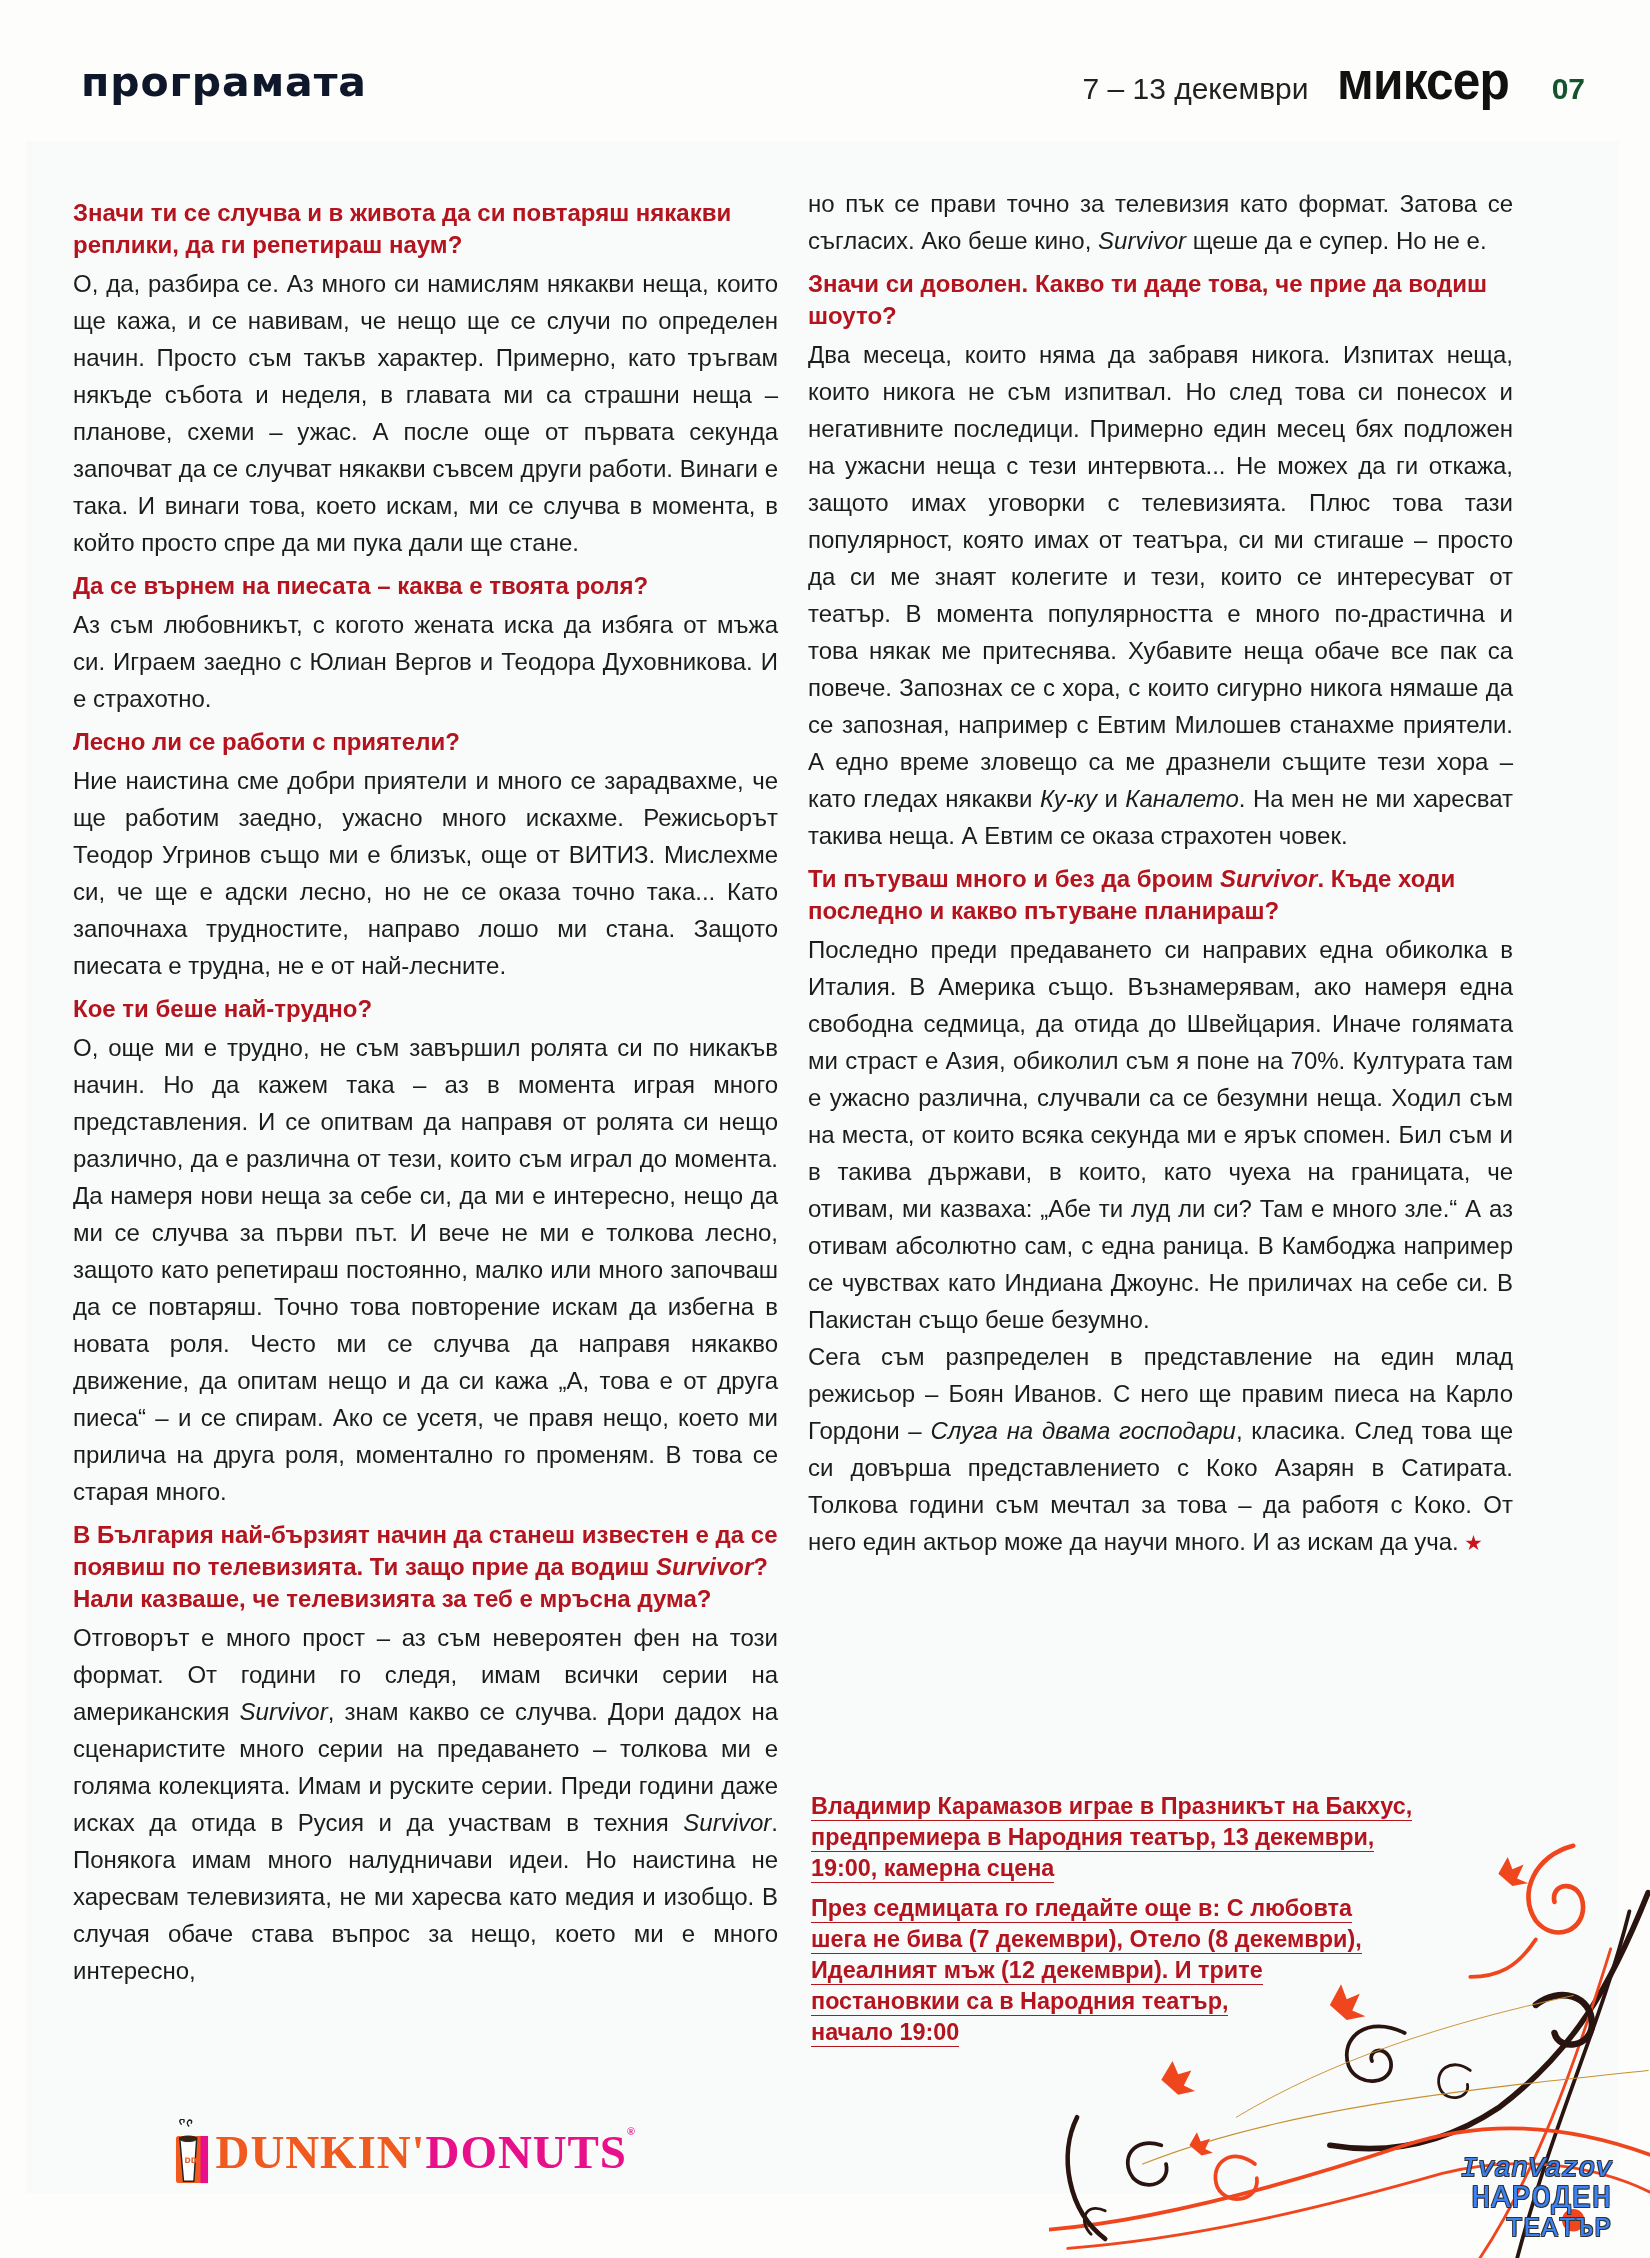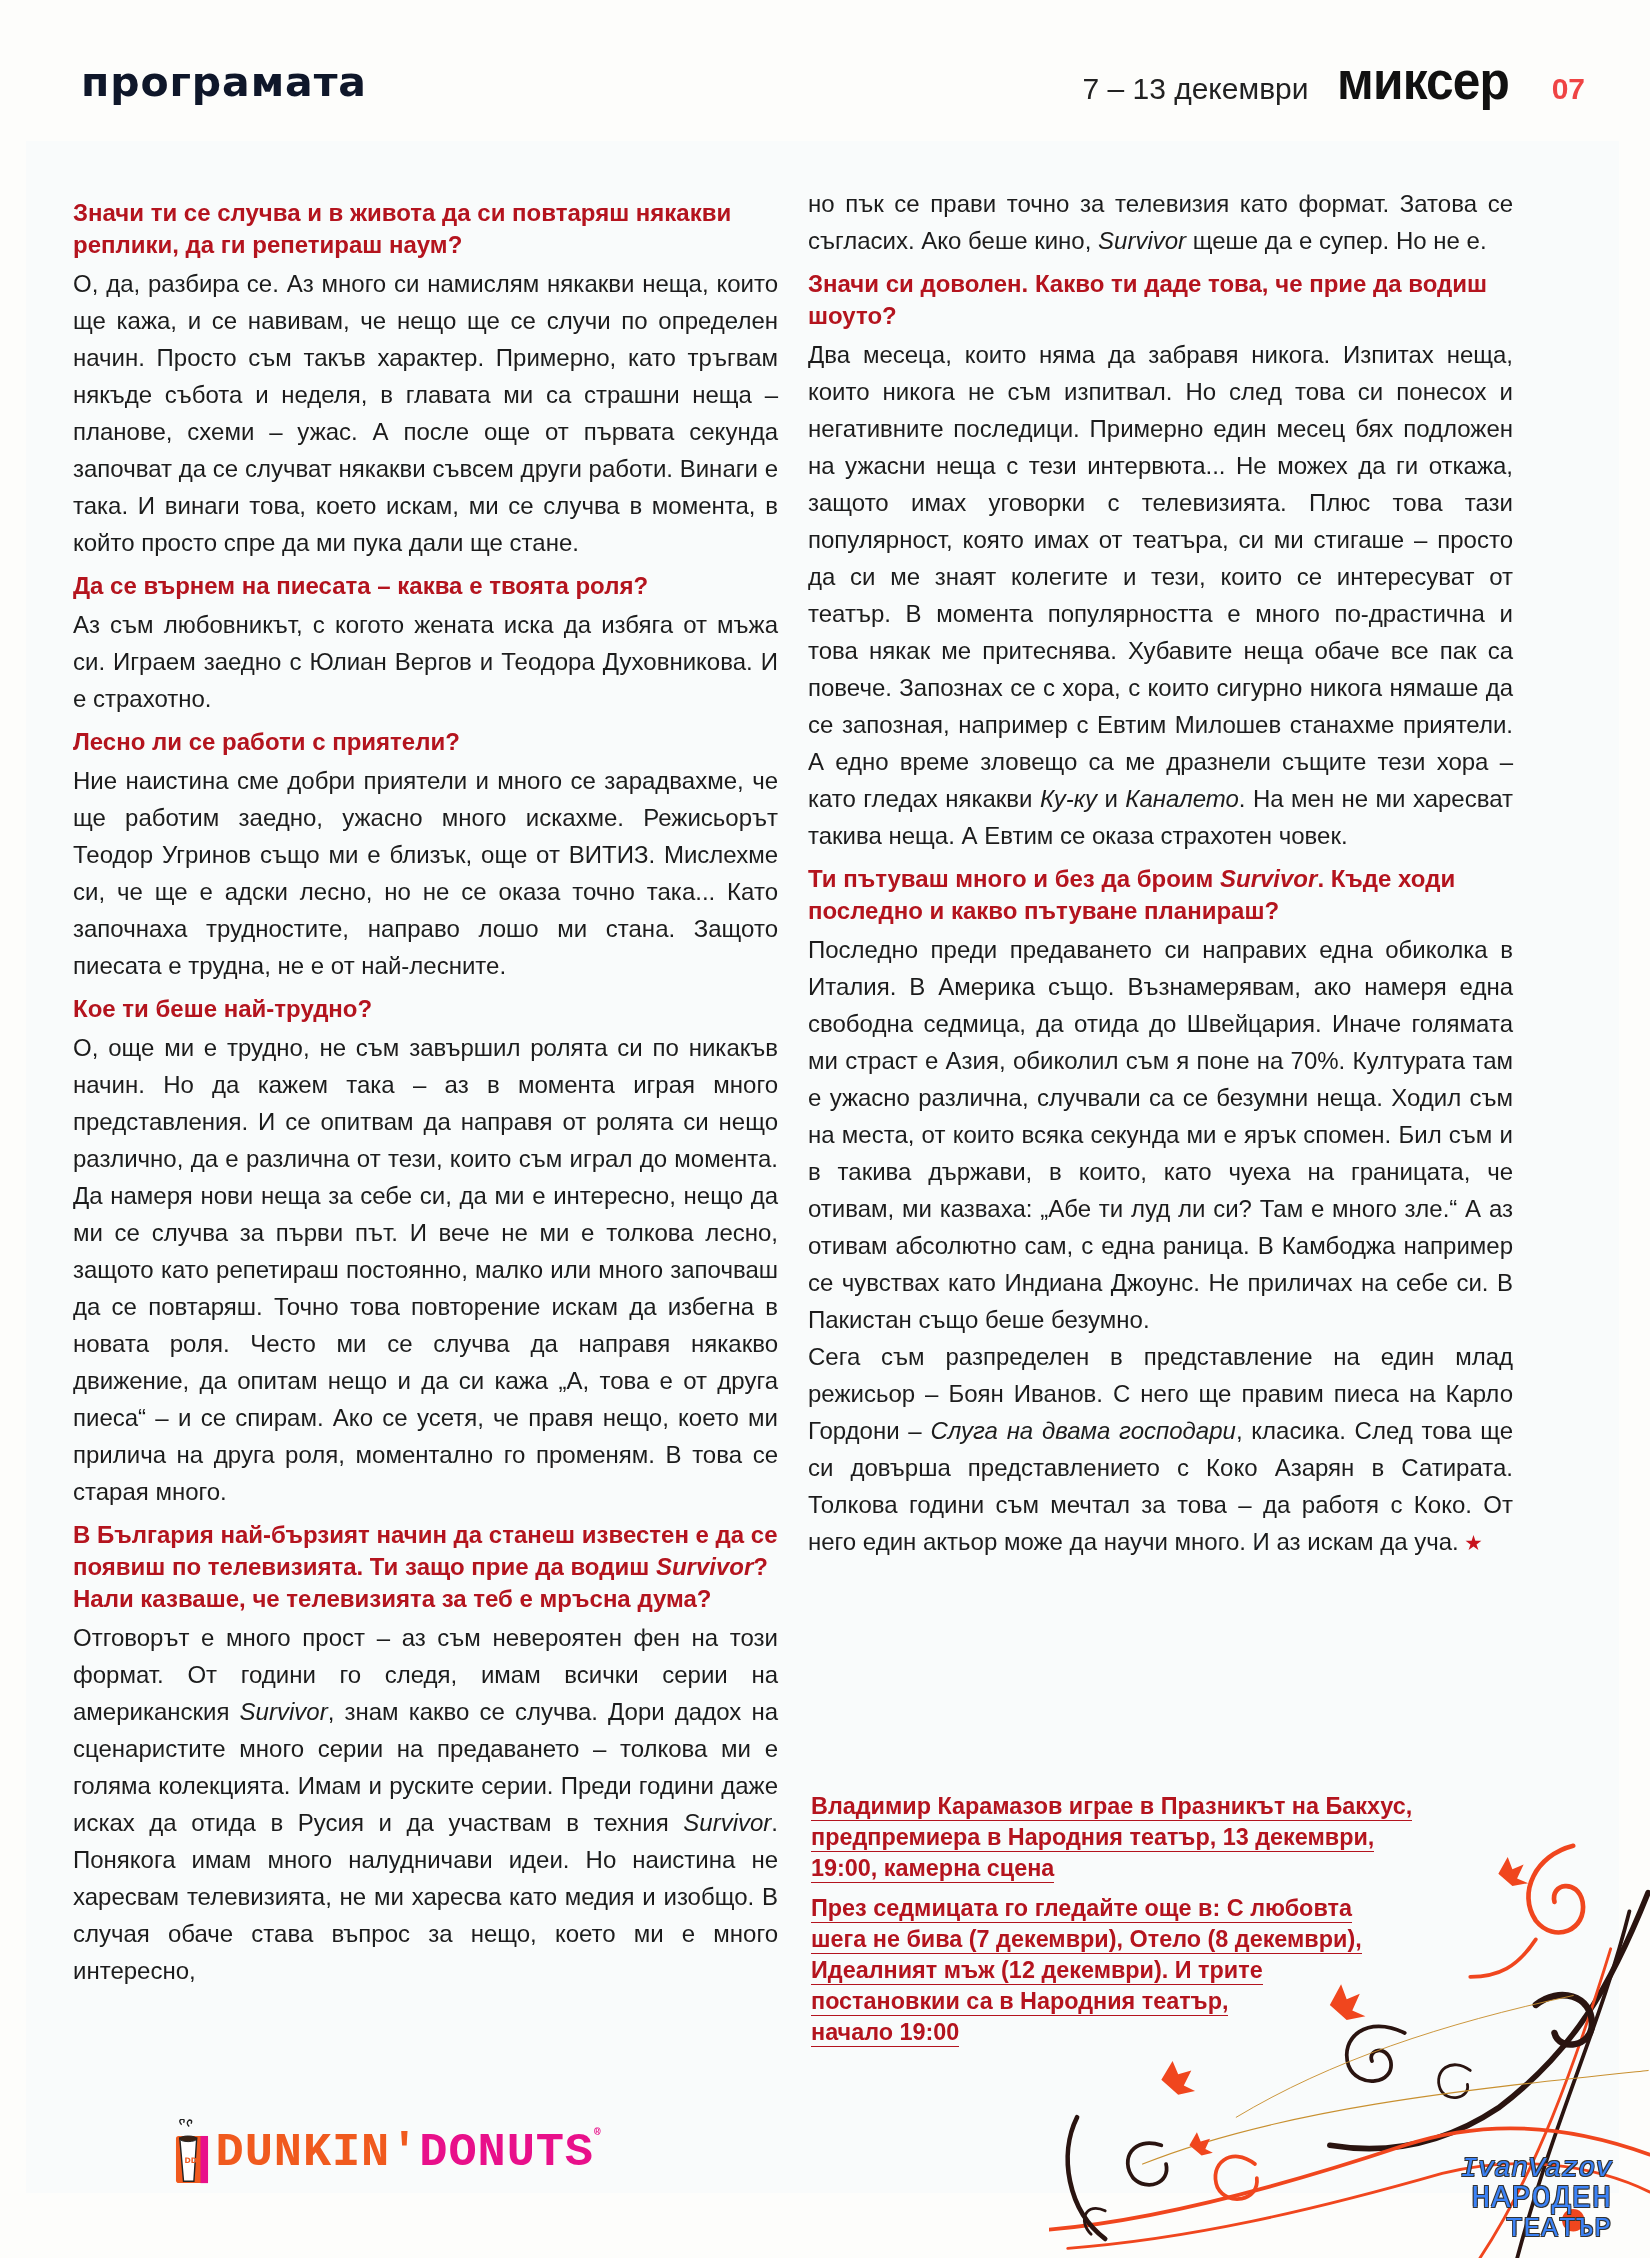--- a/index.html
+++ b/index.html
@@ -18,21 +18,21 @@
     position: absolute; left: 81px; top: 58px;
     font-family: "DejaVu Sans", sans-serif; font-weight: bold;
     font-size: 41px; letter-spacing: 0.9px; color: #0f172a;
   }
   .header-right {
     position: absolute; right: 66px; top: 49px;
     display: flex; align-items: baseline; gap: 28px;
   }
   .header-date { font-size: 30px; color: #222; font-family: "Liberation Sans", sans-serif; }
   .header-brand { font-size: 54px; font-weight: bold; color: #111; font-family: "Liberation Sans", sans-serif; letter-spacing: -0.9px; transform: scaleX(0.92); transform-origin: left; }
-  .header-page { font-size: 30px; font-weight: bold; color: #ef4444; font-family: "Liberation Sans", sans-serif; }
+  .header-page { font-size: 30px; font-weight: bold; color: #14532d; font-family: "Liberation Sans", sans-serif; }
 
   
   .col {
     position: absolute; top: 185px;
     font-family: "Liberation Sans", sans-serif;
     font-size: 24px; line-height: 37px;
     color: #1c1c1c;
   }
   .col-left { left: 73px; width: 705px; }
   .col-right { left: 808px; width: 705px; }
@@ -59,21 +59,21 @@
 
   
   .dunkin {
     position: absolute; left: 174px; top: 2119px;
     display: flex; align-items: center; gap: 5.6px;
   }
   .dunkin-cup {
     width: 36px; height: 66px; position: relative;
   }
   .dunkin-word {
-    font-family: Liberation Mono, monospace; font-weight: bold; font-size: 47px; letter-spacing: 0.9px;
+    font-family: Liberation Serif, serif; font-weight: bold; font-size: 47px; letter-spacing: 0.9px;
   }
   .dunkin-word .d1 { color: #f05a1e; }
   .dunkin-word .d2 { color: #e8108a; }
   .reg { font-size: 11.2px; color: #e8108a; vertical-align: top; }
 
   .ornament { position: absolute; left: 1049px; top: 1836px; width: 601px; height: 423px; }
   .nt-logo {
     position: absolute; left: 1443px; top: 2155px; width: 169px; text-align: right;
     font-family: Liberation Mono, monospace; color: #3b82f6;
     text-shadow: -0.9px -0.9px 0 #333, 0.9px -0.9px 0 #333, -0.9px 0.9px 0 #333, 0.9px 0.9px 0 #333;

